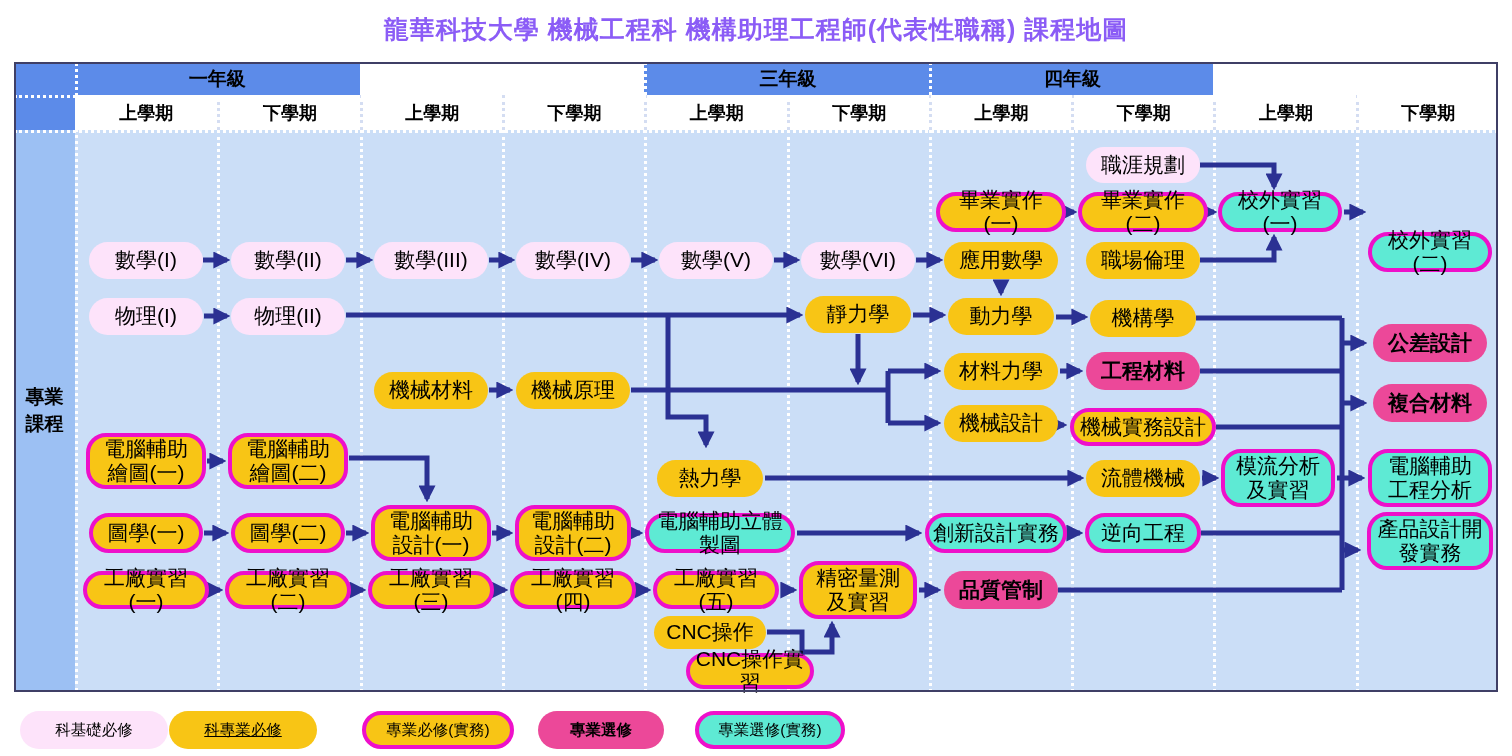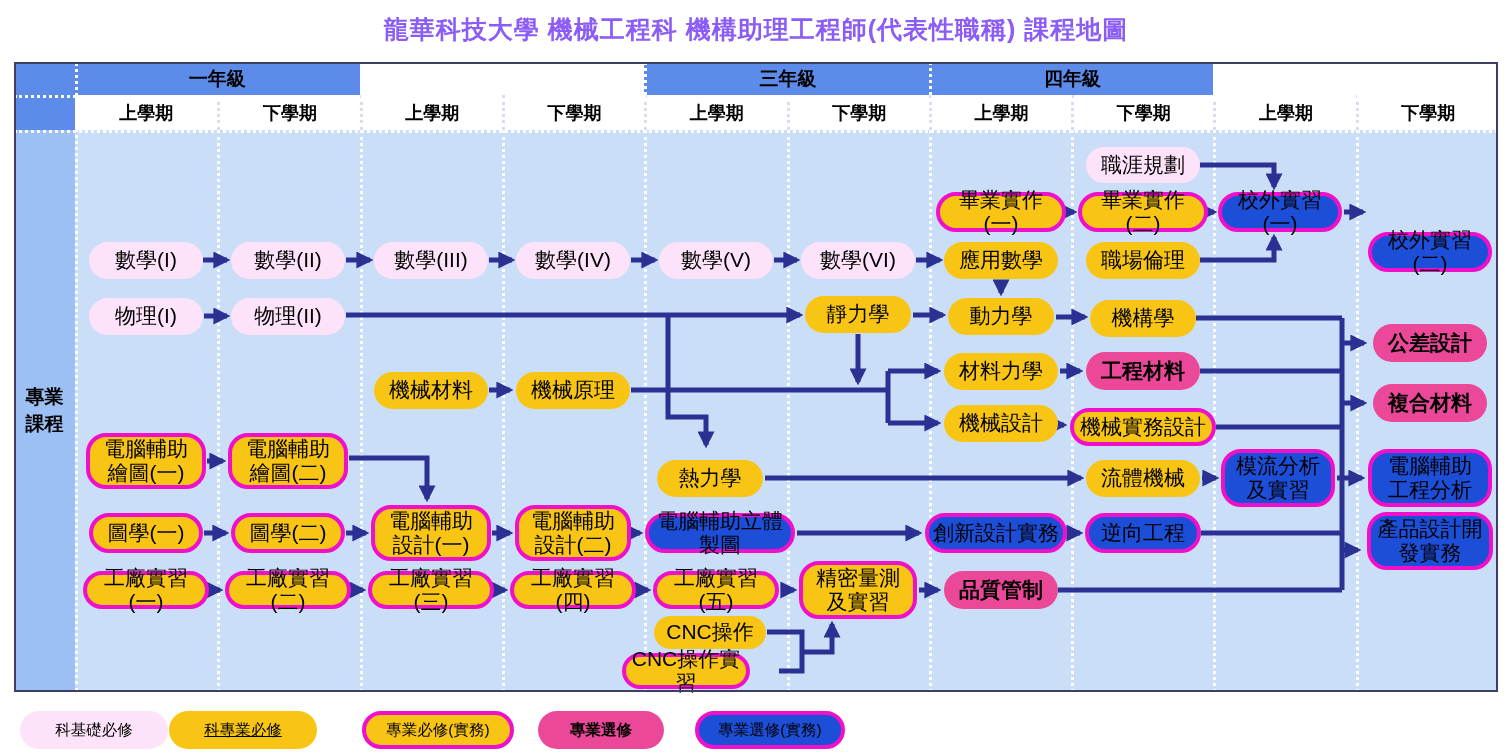--- a/index.html
+++ b/index.html
@@ -44,21 +44,21 @@
   .node{
     position:absolute;box-sizing:border-box;z-index:4;
     display:flex;align-items:center;justify-content:center;text-align:center;
     border-radius:20px;font-size:21px;line-height:1.12;color:#000;
     white-space:pre-line;padding:1px 4px;
   }
   .n-base{background:#fde3fa;}
   .n-pro{background:#f8c515;}
   .n-pro_prac{background:#f8c515;border:4px solid #ee10ca;}
   .n-elective{background:#ec4899;font-weight:bold;}
-  .n-elective_prac{background:#1d4ed8;border:4px solid #ee10ca;}
+  .n-elective_prac{background:#5eead4;border:4px solid #ee10ca;}
 
   
   .legend-pill{
     position:absolute;top:711px;height:38px;box-sizing:border-box;border-radius:19px;
     display:flex;align-items:center;justify-content:center;
     font-size:15.5px;color:#000;z-index:2;
   }
 </style>
 </head>
 <body>
@@ -213,21 +213,21 @@
     <div class="node n-pro_prac" style="left: 515px; top: 505px; width: 116px; height: 56px;">電腦輔助
 設計(二)</div>
     <div class="node n-pro_prac" style="left: 83px; top: 571px; width: 126px; height: 38px;">工廠實習(一)</div>
     <div class="node n-pro_prac" style="left: 225px; top: 571px; width: 126px; height: 38px;">工廠實習(二)</div>
     <div class="node n-pro_prac" style="left: 368px; top: 571px; width: 126px; height: 38px;">工廠實習(三)</div>
     <div class="node n-pro_prac" style="left: 510px; top: 571px; width: 126px; height: 38px;">工廠實習(四)</div>
     <div class="node n-pro_prac" style="left: 653px; top: 571px; width: 126px; height: 38px;">工廠實習(五)</div>
     <div class="node n-pro_prac" style="left: 799px; top: 561px; width: 118px; height: 58px;">精密量測
 及實習</div>
     <div class="node n-pro_prac" style="left: 1070px; top: 408px; width: 146px; height: 38px;">機械實務設計</div>
-    <div class="node n-pro_prac" style="left: 622px; top: 653px; width: 128px; height: 36px;">CNC操作實習</div>
+    <div class="node n-pro_prac" style="left: 686px; top: 653px; width: 128px; height: 36px;">CNC操作實習</div>
     <div class="node n-elective" style="left: 1373px; top: 324px; width: 114px; height: 38px;">公差設計</div>
     <div class="node n-elective" style="left: 1086px; top: 352px; width: 114px; height: 38px;">工程材料</div>
     <div class="node n-elective" style="left: 1373px; top: 384px; width: 114px; height: 38px;">複合材料</div>
     <div class="node n-elective" style="left: 944px; top: 571px; width: 114px; height: 38px;">品質管制</div>
     <div class="node n-elective_prac" style="left: 1218px; top: 192px; width: 124px; height: 40px;">校外實習(一)</div>
     <div class="node n-elective_prac" style="left: 1368px; top: 192px; width: 124px; height: 40px; margin-top: 40px;">校外實習(二)</div>
     <div class="node n-elective_prac" style="left: 645px; top: 513px; width: 150px; height: 40px;">電腦輔助立體製圖</div>
     <div class="node n-elective_prac" style="left: 925px; top: 513px; width: 142px; height: 40px;">創新設計實務</div>
     <div class="node n-elective_prac" style="left: 1085px; top: 513px; width: 116px; height: 40px;">逆向工程</div>
     <div class="node n-elective_prac" style="left: 1221px; top: 449px; width: 114px; height: 58px;">模流分析

